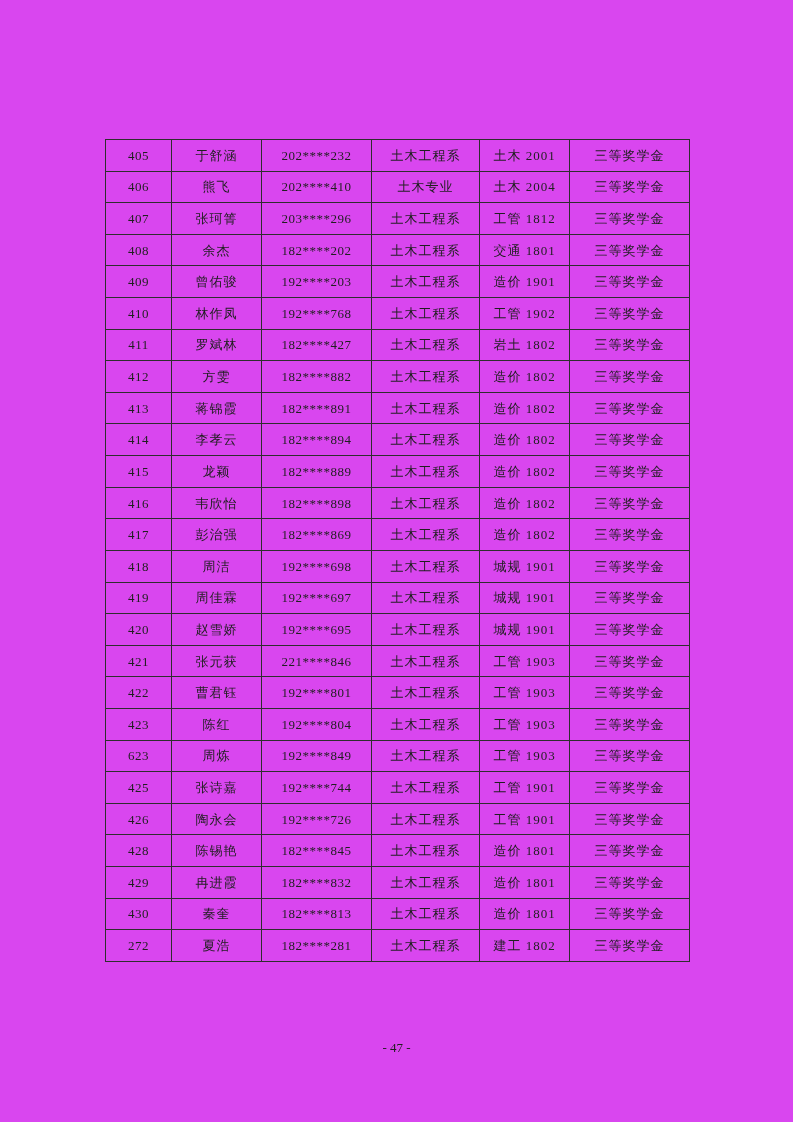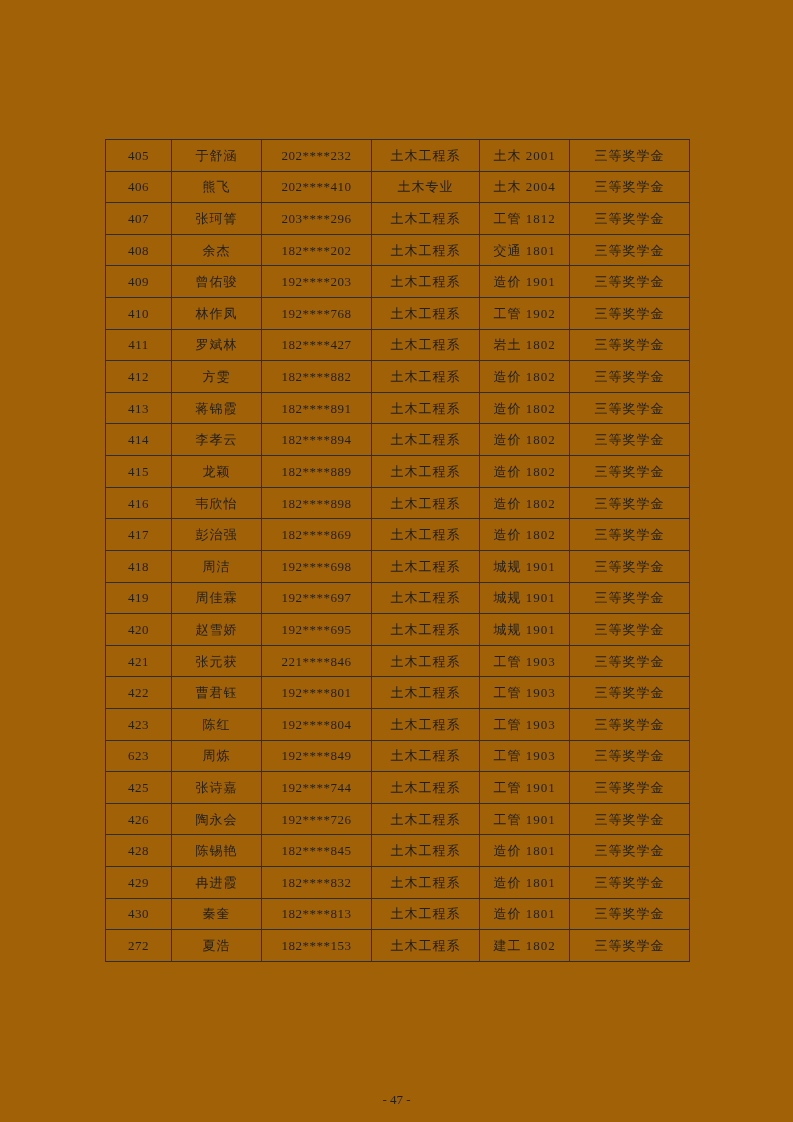--- a/index.html
+++ b/index.html
@@ -4,21 +4,21 @@
 <style>
   html, body {
     margin: 0;
     padding: 0;
     background: #ffffff;
   }
   .page {
     position: relative;
     width: 793px;
     height: 1122px;
-    background: #a16207;
+    background: #d946ef;
     font-family: "Liberation Serif", "DejaVu Serif", serif;
     color: #1a1a1a;
     overflow: hidden;
   }
   .doc-table {
     position: absolute;
     left: 105px;
     top: 139px;
     width: 584px;
     height: 823px;
@@ -38,21 +38,21 @@
     letter-spacing: 1px;
   }
   .doc-table td.num-cell,
   .doc-table td.id-cell {
     letter-spacing: 0.5px;
     font-family: "Liberation Serif", "DejaVu Serif", serif;
   }
   .page-footer {
     position: absolute;
     left: 0;
-    top: 1092px;
+    top: 1040px;
     width: 100%;
     text-align: center;
     font-size: 13px;
     color: #1f1f1f;
     font-family: "Liberation Serif", "DejaVu Serif", serif;
   }
 </style>
 </head>
 <body>
 
@@ -264,21 +264,21 @@
           <td class="num-cell">430</td>
           <td>秦奎</td>
           <td class="id-cell">182****813</td>
           <td>土木工程系</td>
           <td>造价 1801</td>
           <td>三等奖学金</td>
         </tr>
         <tr>
           <td class="num-cell">272</td>
           <td>夏浩</td>
-          <td class="id-cell">182****153</td>
+          <td class="id-cell">182****281</td>
           <td>土木工程系</td>
           <td>建工 1802</td>
           <td>三等奖学金</td>
         </tr>
       </tbody>
   </table>
 
   <div class="page-footer">- 47 -</div>
 
 </div>

